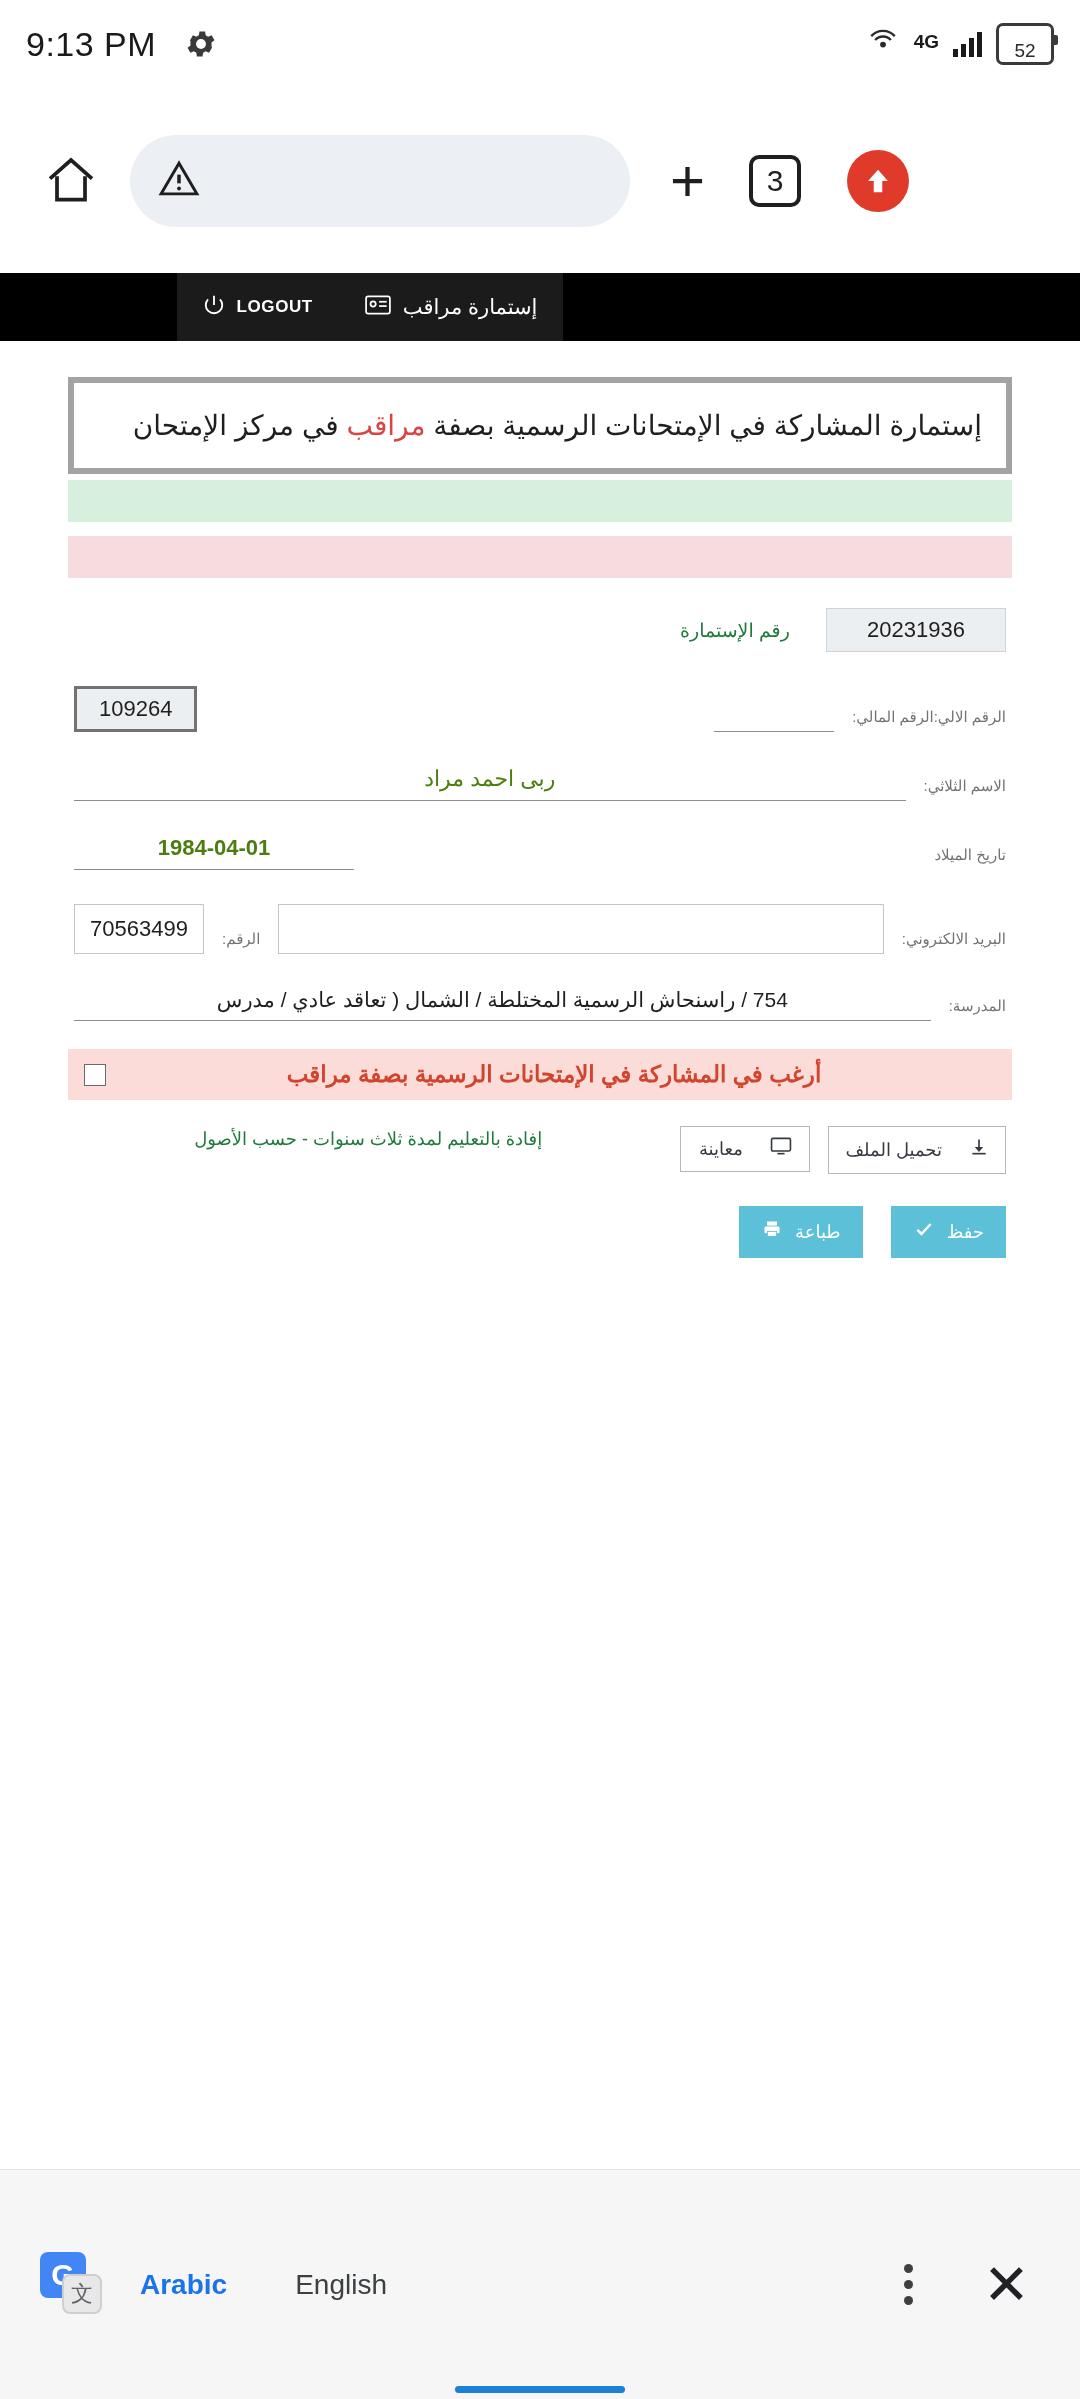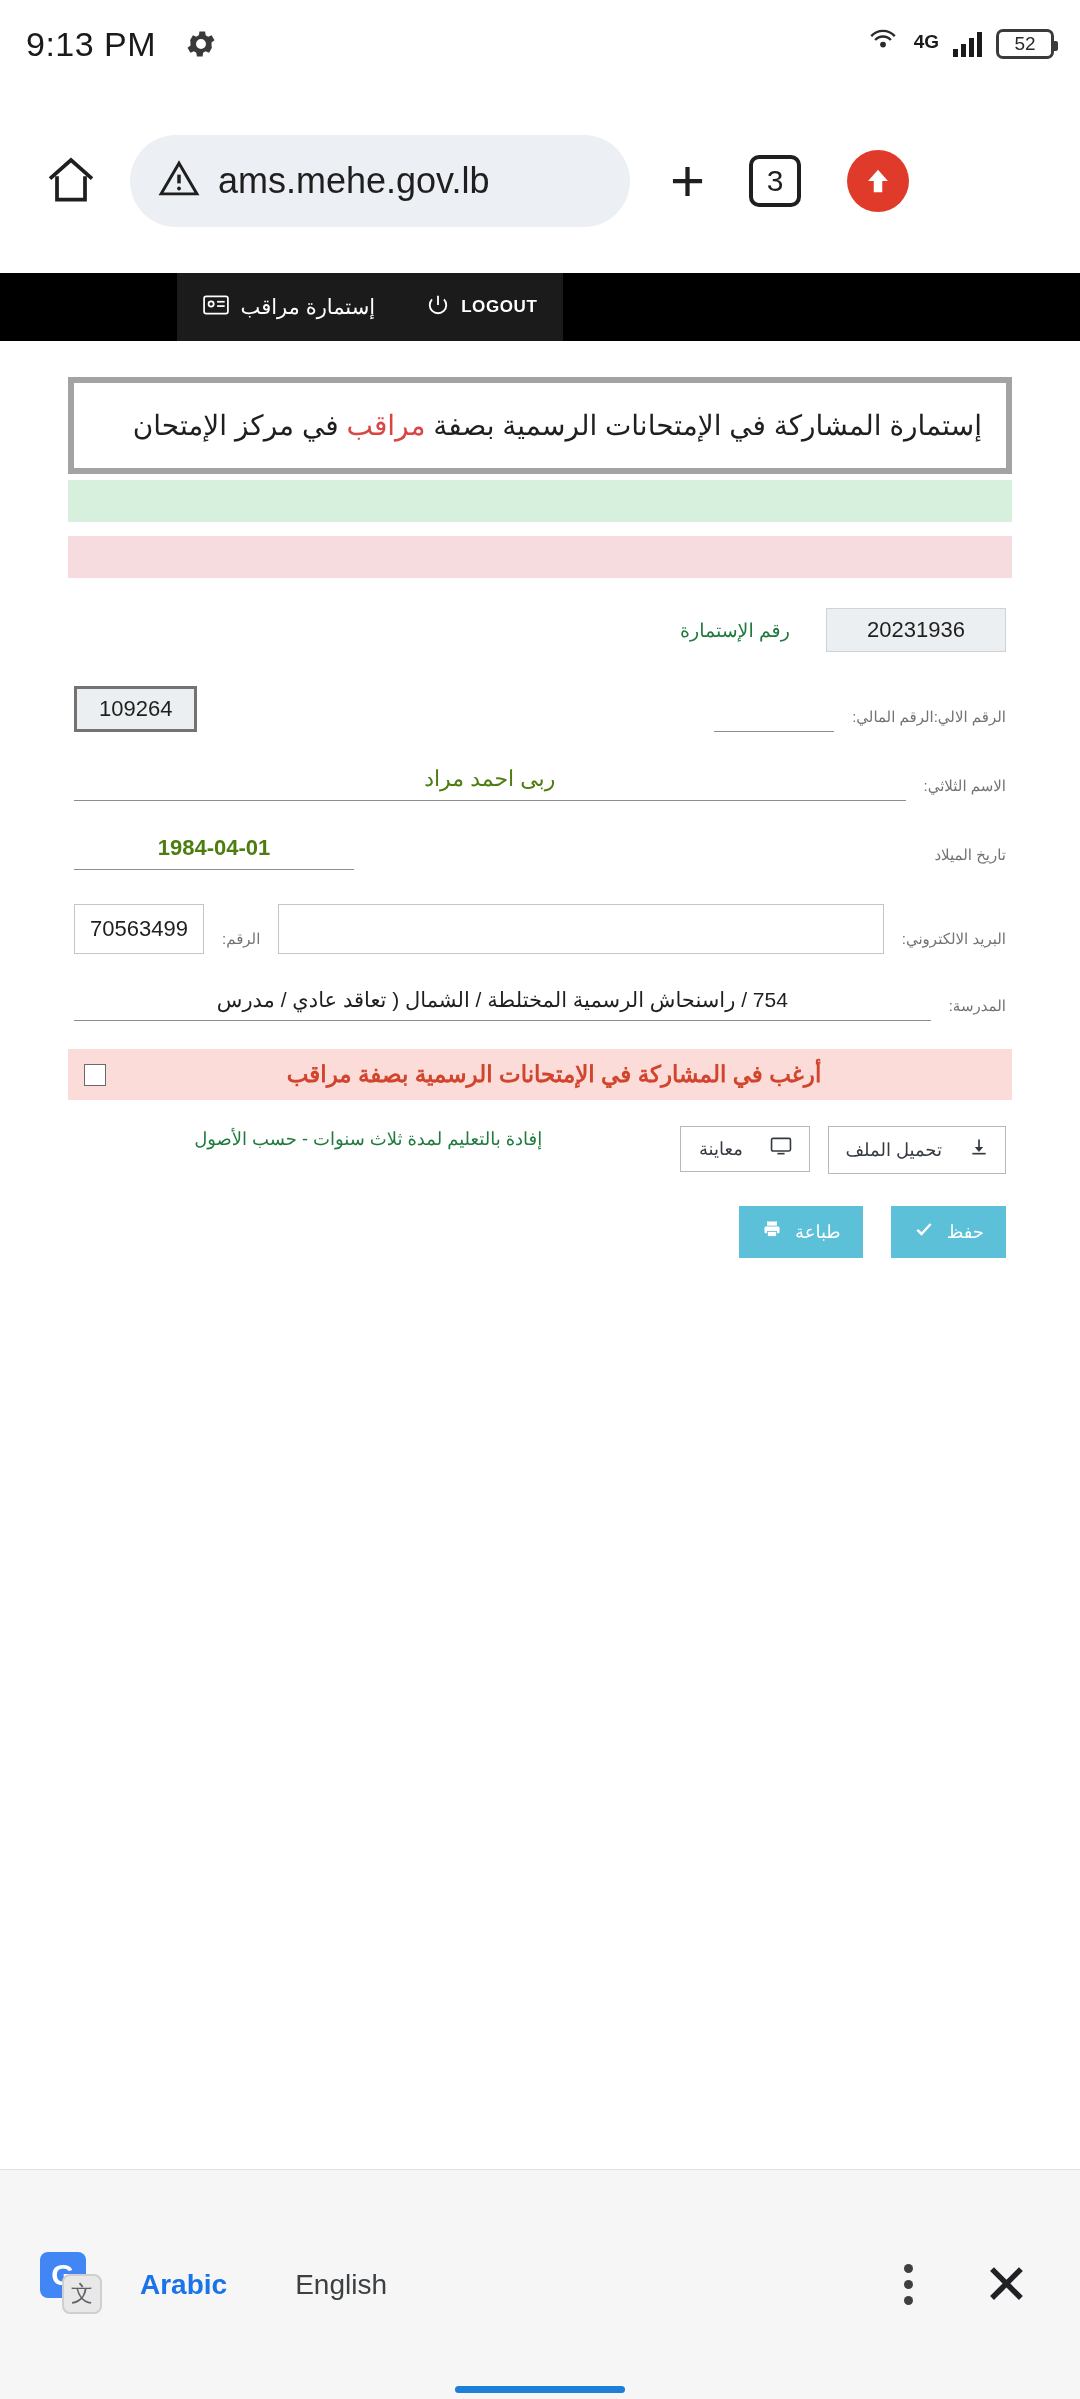--- a/index.html
+++ b/index.html
@@ -53,26 +53,26 @@
   .bars span {
     width: 5px;
     background: #1a1a1a;
     display: block;
   }
   .bars span:nth-child(1) { height: 8px; }
   .bars span:nth-child(2) { height: 13px; }
   .bars span:nth-child(3) { height: 19px; }
   .bars span:nth-child(4) { height: 25px; }
   .battery {
-    width: 58px; height: 30px;
+    width: 58px; height: 42px;
     border: 3px solid #3a3a3a;
     border-radius: 7px;
     position: relative;
     display: flex;
-    align-items: center;
+    align-items: flex-end;
     justify-content: center;
   }
   .battery::after {
     content: "";
     position: absolute;
     right: -7px; top: 9px;
     width: 4px; height: 10px;
     background: #3a3a3a;
     border-radius: 0 2px 2px 0;
   }
@@ -462,51 +462,50 @@
     </svg>
   </div>
   <div class="url-pill">
     <span>
       <svg width="42" height="42" viewBox="0 0 24 24" fill="none" stroke="#1f1f1f" stroke-width="1.7">
         <path d="M12 3L1.8 20.5h20.4L12 3z"></path>
         <line x1="12" y1="9.5" x2="12" y2="14.5" stroke-width="2"></line>
         <circle cx="12" cy="17.4" r="1.1" fill="#1f1f1f" stroke="none"></circle>
       </svg>
     </span>
-    <span class="url-text">ams.mehe.gov.lb</span>
   </div>
   <div class="plus-btn">+</div>
   <div class="tabs-btn">3</div>
   <div class="menu-btn">
     <svg width="34" height="34" viewBox="0 0 24 24" fill="#ffffff">
       <path d="M12 4l7 8h-4v8h-6v-8H5l7-8z"></path>
     </svg>
   </div>
 </div>
 
 <div class="site-nav">
+  <div class="nav-item dark">
+    <span>
+      <svg width="22" height="22" viewBox="0 0 24 24" fill="none" stroke="#ffffff" stroke-width="2">
+        <path d="M12 2v10"></path>
+        <path d="M5.5 5.8a9 9 0 1013 0"></path>
+      </svg>
+    </span>
+    <span class="nav-logout-label">LOGOUT</span>
+  </div>
   <div class="nav-item dark">
     <span>
       <svg width="26" height="20" viewBox="0 0 24 18" fill="none" stroke="#ffffff" stroke-width="1.6">
         <rect x="1" y="1" width="22" height="16" rx="2"></rect>
         <circle cx="7.5" cy="8" r="2.4"></circle>
         <line x1="13" y1="6" x2="20" y2="6"></line>
         <line x1="13" y1="10" x2="20" y2="10"></line>
       </svg>
     </span>
     <span>إستمارة مراقب</span>
-  </div>
-  <div class="nav-item dark">
-    <span>
-      <svg width="22" height="22" viewBox="0 0 24 24" fill="none" stroke="#ffffff" stroke-width="2">
-        <path d="M12 2v10"></path>
-        <path d="M5.5 5.8a9 9 0 1013 0"></path>
-      </svg>
-    </span>
-    <span class="nav-logout-label">LOGOUT</span>
   </div>
 </div>
 
 <div class="page">
   <div class="form-wrap">
 
     <div class="title-box">
       <span>إستمارة المشاركة في الإمتحانات الرسمية بصفة</span>
       <span class="accent">مراقب</span>
       <span>في مركز الإمتحان</span>

